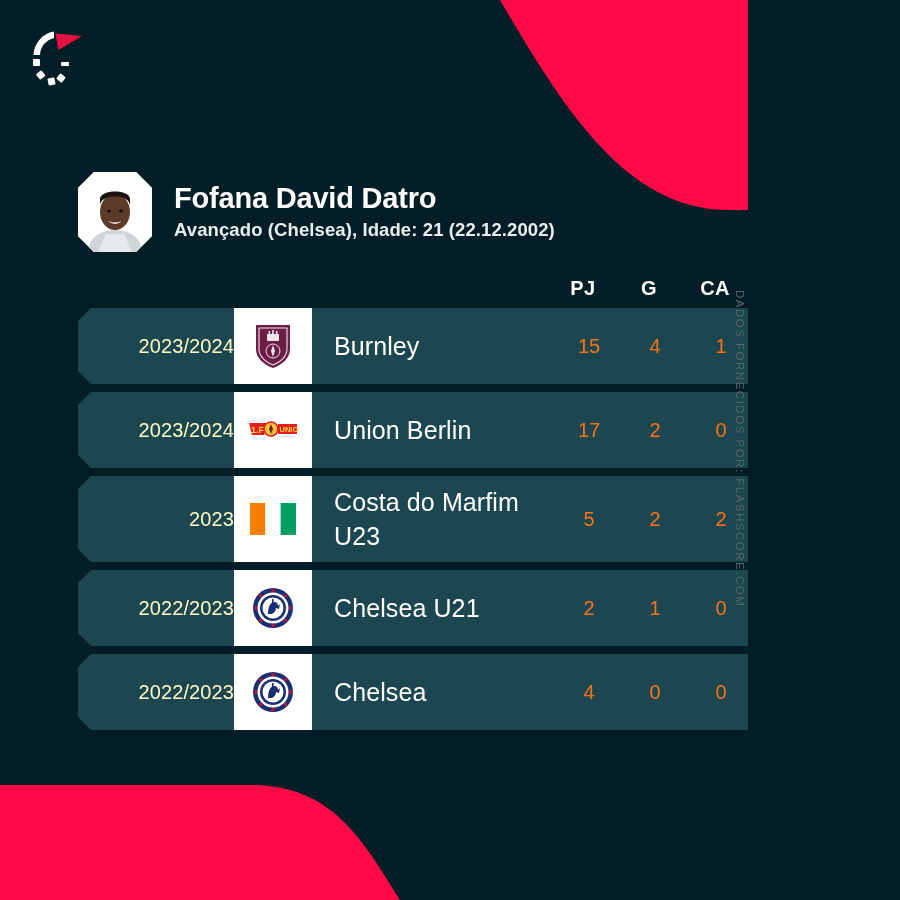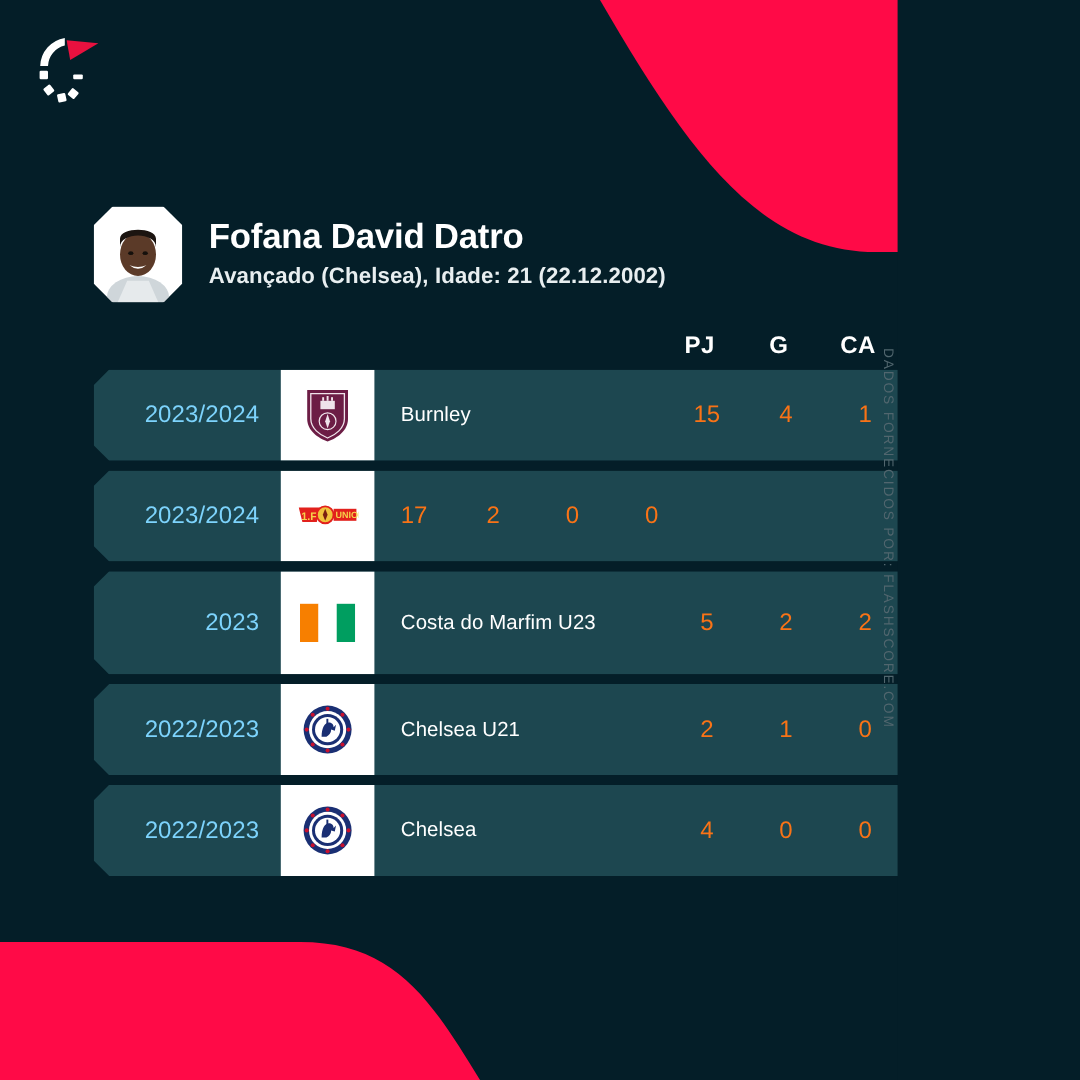--- a/index.html
+++ b/index.html
@@ -75,32 +75,31 @@
     display: flex; align-items: stretch;
     height: 76px; margin-bottom: 8px;
     background: #1d4750;
     clip-path: polygon(13px 0,calc(100% - 13px) 0,100% 13px,100% calc(100% - 13px),
                calc(100% - 13px) 100%,13px 100%,0 calc(100% - 13px),0 13px);
     overflow: hidden;
   }
   .row.tall { height: 86px; }
   .cell-season {
     width: 156px; display: flex; align-items: center; justify-content: flex-end;
-    padding-right: 18px;
-    font-size: 20px; color: #7dd3fc; letter-spacing: 0.1px; border-radius: 27px;
+    font-size: 20px; color: #fef9c3; letter-spacing: 0.1px; border-radius: 27px;
   }
   .cell-crest {
     width: 78px; background: #ffffff; flex: none;
     display: flex; align-items: center; justify-content: center;
   }
   .cell-crest svg { display: block; }
   .cell-team {
     flex: 1; display: flex; align-items: center;
     padding-left: 22px; padding-right: 8px;
-    font-size: 17px; color: #ffffff; line-height: 1.38;
+    font-size: 25px; color: #ffffff; line-height: 1.38;
     letter-spacing: 0.1px;
   }
   .cell-stat {
     width: 66px; display: flex; align-items: center; justify-content: center;
     font-size: 20px; color: #f97316;
   }
 
   
   #credit {
     position: absolute; right: 2px; top: 290px;
@@ -198,20 +197,21 @@
           <div class="cell-crest">
             <svg width="52" height="22" viewBox="0 0 52 22">
               <path d="M2 4 H20 L17 16 H5 Z" fill="#e2211c"></path>
               <text x="4" y="14" font-family="Liberation Sans, sans-serif" font-size="9" font-weight="bold" fill="#f5d24a">1.FC</text>
               <circle cx="24" cy="10" r="7" fill="#f0c33c" stroke="#e2211c" stroke-width="1.6"></circle>
               <path d="M24 5 L26 10 L24 15 L22 10 Z" fill="#7a2010"></path>
               <rect x="31" y="5" width="19" height="10" fill="#e2211c"></rect>
               <text x="32.5" y="13" font-family="Liberation Sans, sans-serif" font-size="7.5" font-weight="bold" fill="#f5d24a">UNION</text>
             </svg>
           </div>
+          <div class="cell-team">Union Berlin</div>
           <div class="cell-stat">17</div>
           <div class="cell-stat">2</div>
           <div class="cell-stat">0</div>
           <div class="cell-stat">0</div>
         </div>
         <div class="row tall">
           <div class="cell-season">2023</div>
           <div class="cell-crest">
             <svg width="46" height="32" viewBox="0 0 46 32">
               <rect x="0" y="0" width="15.4" height="32" fill="#f77f00"></rect>

